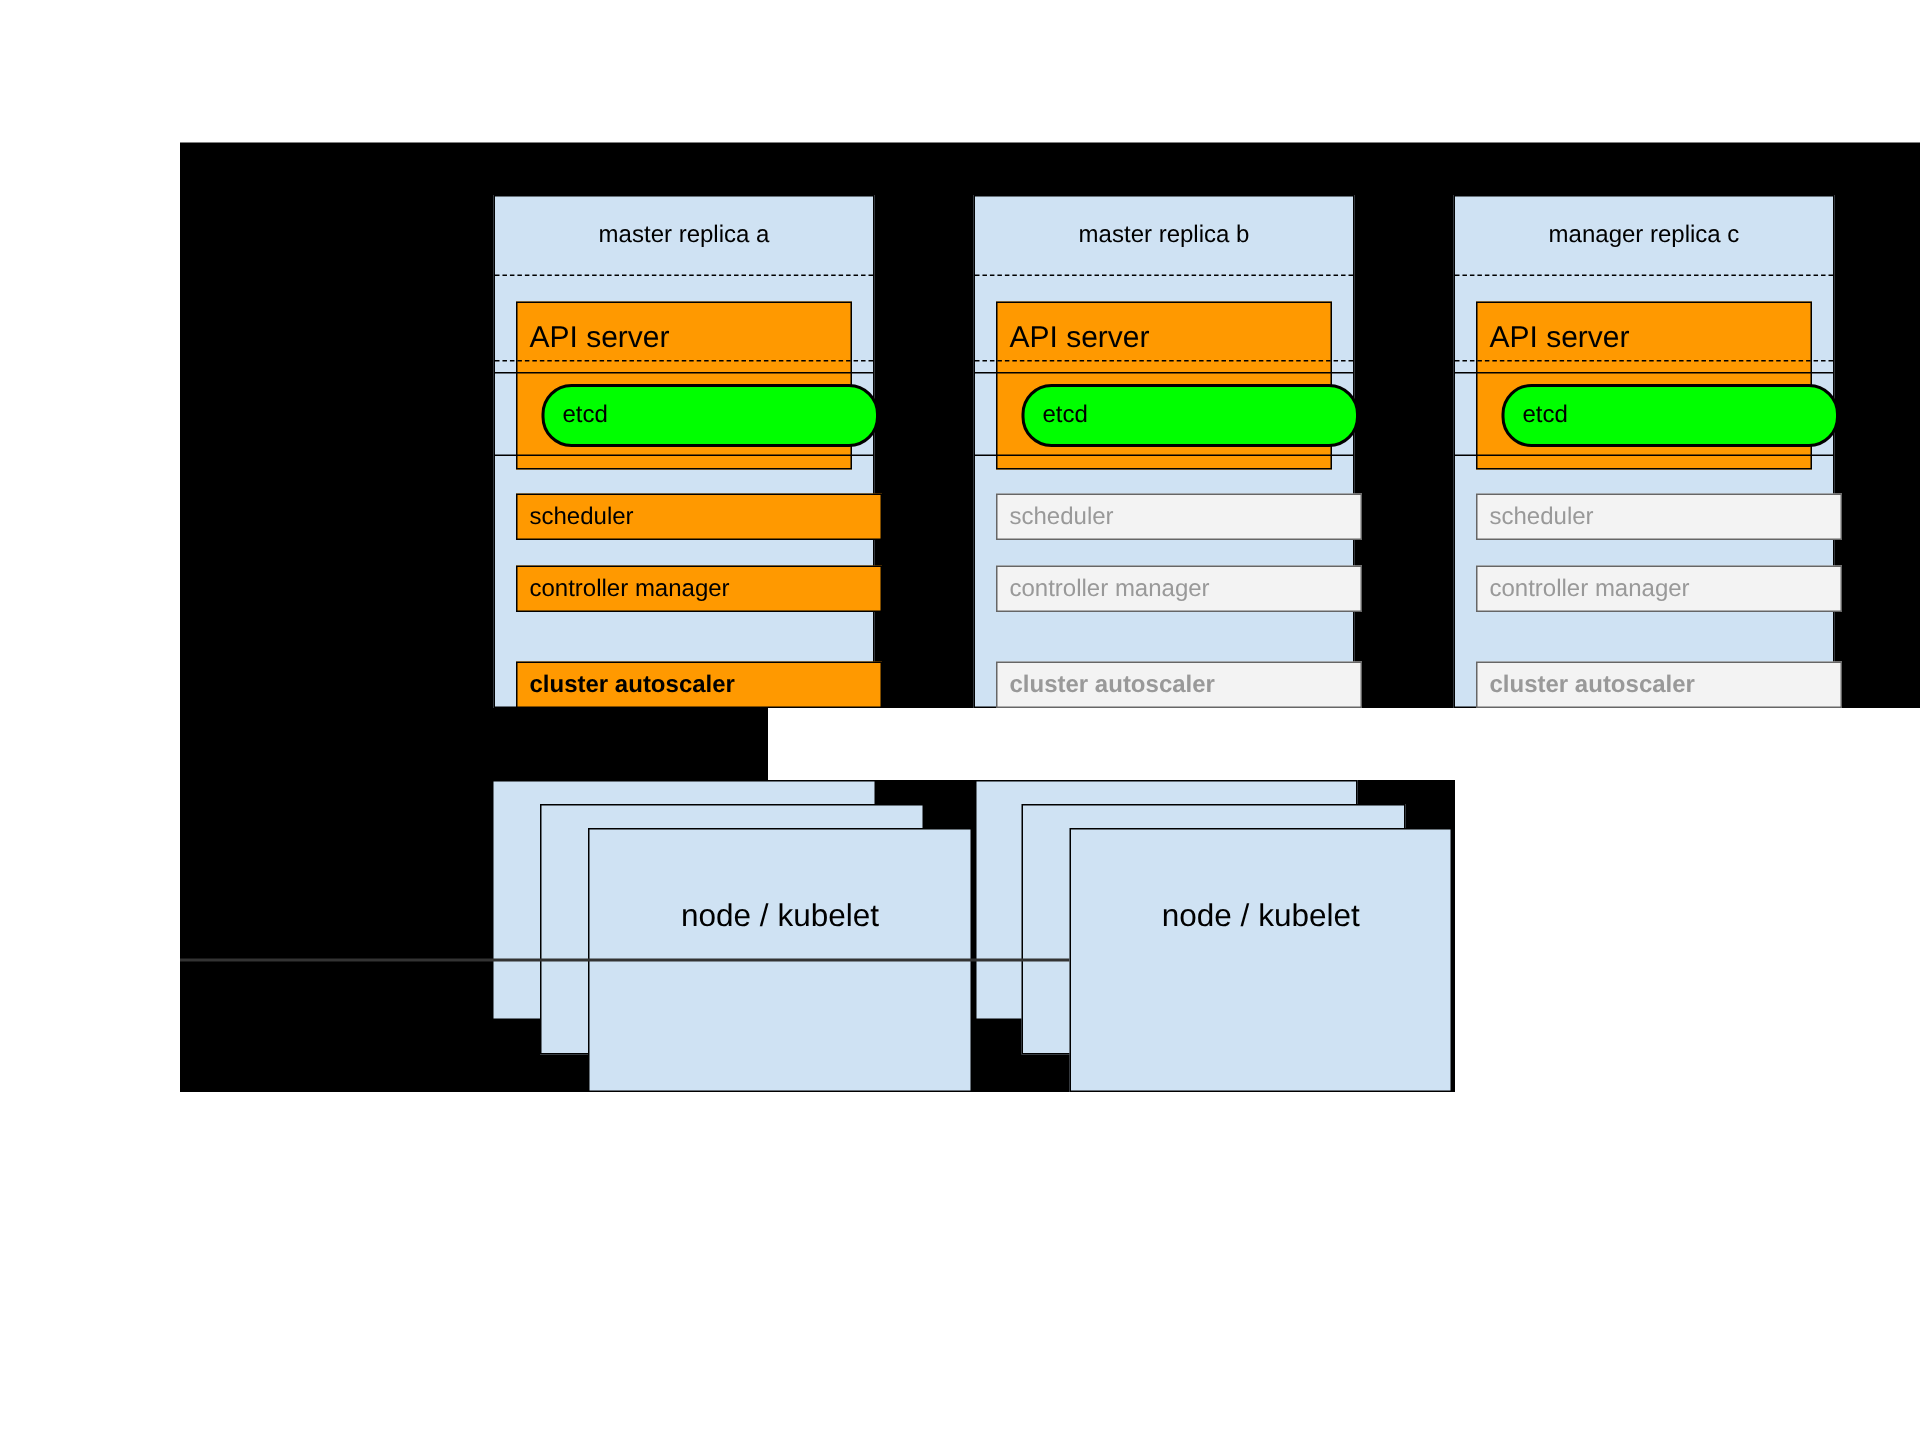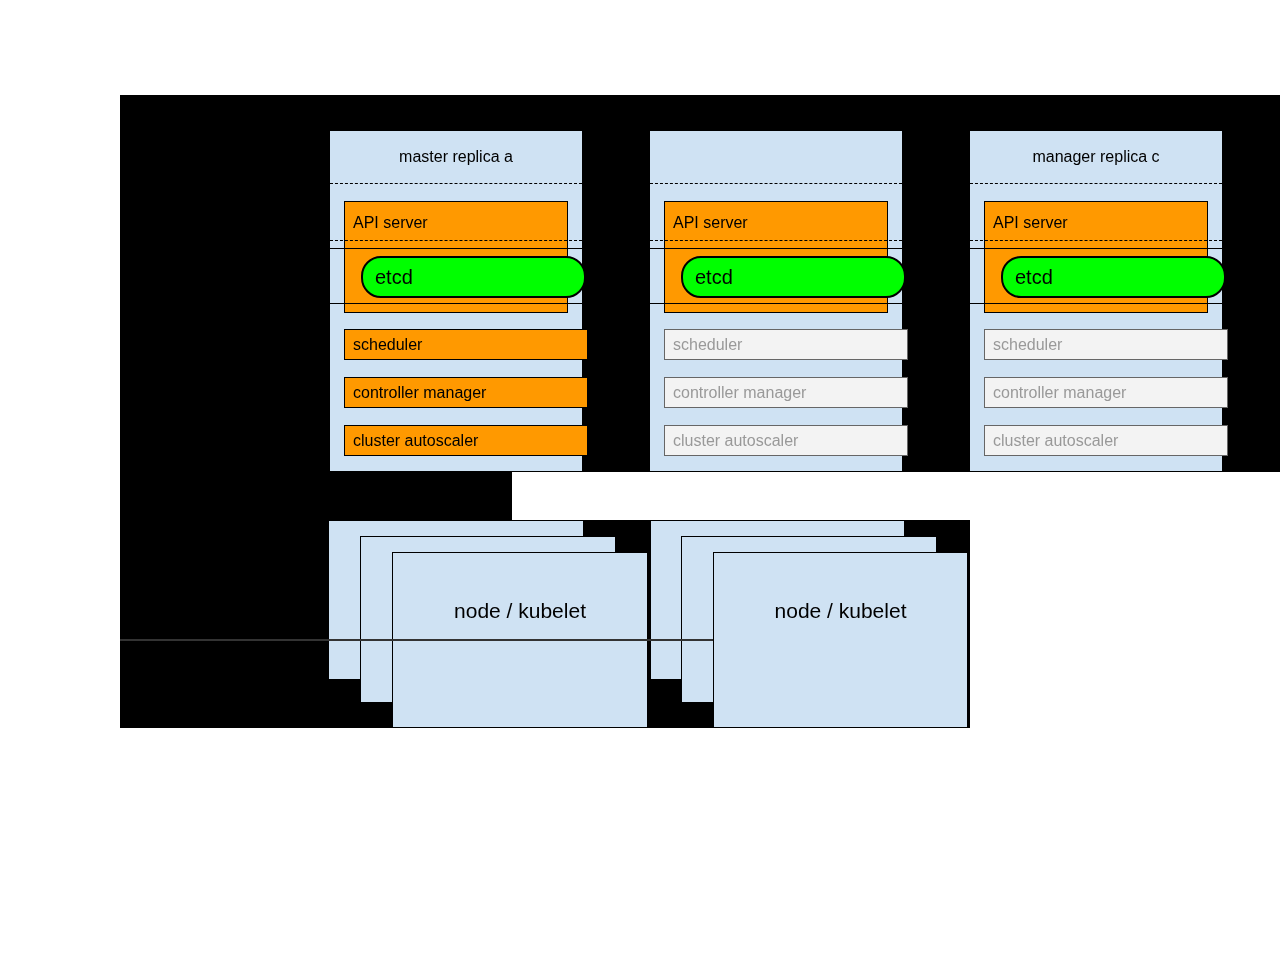--- a/index.html
+++ b/index.html
@@ -26,33 +26,33 @@
   .hline{position:absolute;left:0;right:0;height:0;}
   .hl-dash1{top:52px;border-top:1px dashed #000;z-index:2;}
   .hl-dash2{top:109px;border-top:1px dashed #000;z-index:2;}
   .hl-solid1{top:117px;border-top:1px solid #000;z-index:2;}
   .hl-solid2{top:172px;border-top:1px solid #000;z-index:2;}
 
   .api-box{
     position:absolute;left:14px;top:70px;width:224px;height:112px;
     background:#ff9900;border:1px solid #000;box-sizing:border-box;z-index:1;
   }
-  .api-label{position:absolute;left:8px;top:12px;font-size:16px;}
+  .api-label{position:absolute;left:8px;top:12px;font-size:20px;}
 
   .etcd-box{
     position:absolute;left:31px;top:125px;width:225px;height:42px;
     background:#00ff00;border:2px solid #000;border-radius:20px;box-sizing:border-box;
-    display:flex;align-items:center;padding-left:12px;font-size:20px;z-index:3;
+    display:flex;align-items:center;padding-left:12px;font-size:16px;z-index:3;
   }
 
   .comp{
     position:absolute;left:14px;width:244px;height:31px;box-sizing:border-box;
     display:flex;align-items:center;padding-left:8px;font-size:16px;z-index:1;
   }
-  .comp-1{top:198px;} .comp-2{top:246px;} .comp-3{top:294px;}
+  .comp-1{top:198px;} .comp-2{top:246px;} .comp-3{top:310px;font-weight:bold;}
   .comp.active{background:#ff9900;border:1px solid #000;color:#000;}
   .comp.standby{background:#f3f3f3;border:1px solid #666666;color:#999999;}
 
   .node-box{
     position:absolute;background:#cfe2f3;border:1px solid #000;box-sizing:border-box;
   }
   .s1-back{left:328px;top:520px;width:256px;height:160px;}
   .s1-mid{left:360px;top:536px;width:256px;height:167px;}
   .s1-front{left:392px;top:552px;width:256px;height:176px;}
   .s2-back{left:650px;top:520px;width:255px;height:160px;}
@@ -86,20 +86,21 @@
     <div class="hline hl-solid2"></div>
     <div class="etcd-box">
       <span>etcd</span>
     </div>
     <div class="comp comp-1 active">scheduler</div>
     <div class="comp comp-2 active">controller manager</div>
     <div class="comp comp-3 active">cluster autoscaler</div>
   </div>
 
   <div class="master master-b">
+    <div class="master-title">master replica b</div>
     <div class="api-box">
       <div class="api-label">API server</div>
     </div>
     <div class="hline hl-dash1"></div>
     <div class="hline hl-dash2"></div>
     <div class="hline hl-solid1"></div>
     <div class="hline hl-solid2"></div>
     <div class="etcd-box">
       <span>etcd</span>
     </div>

